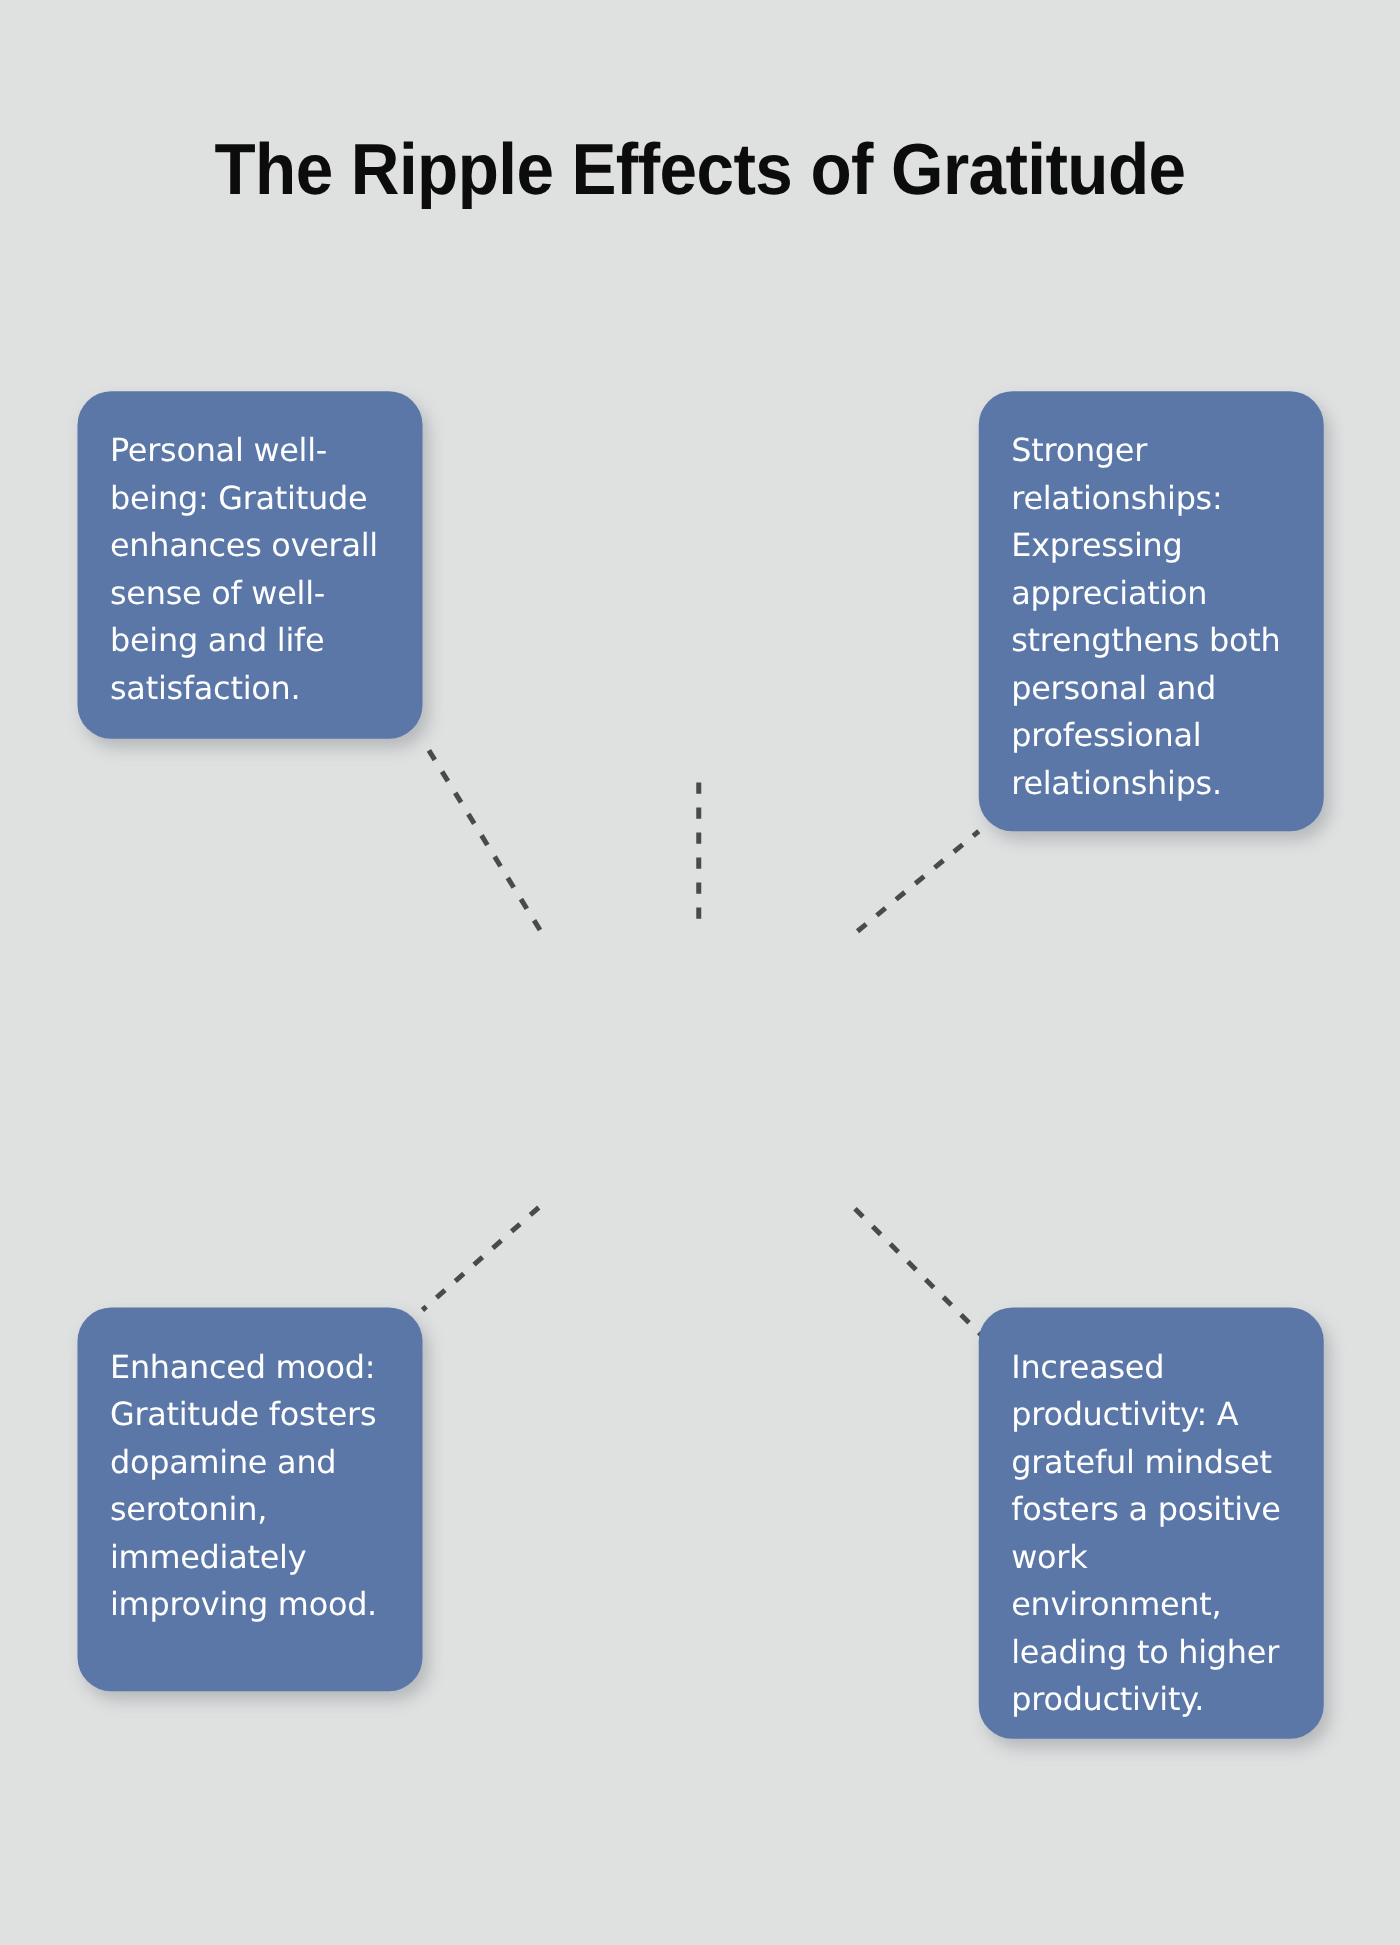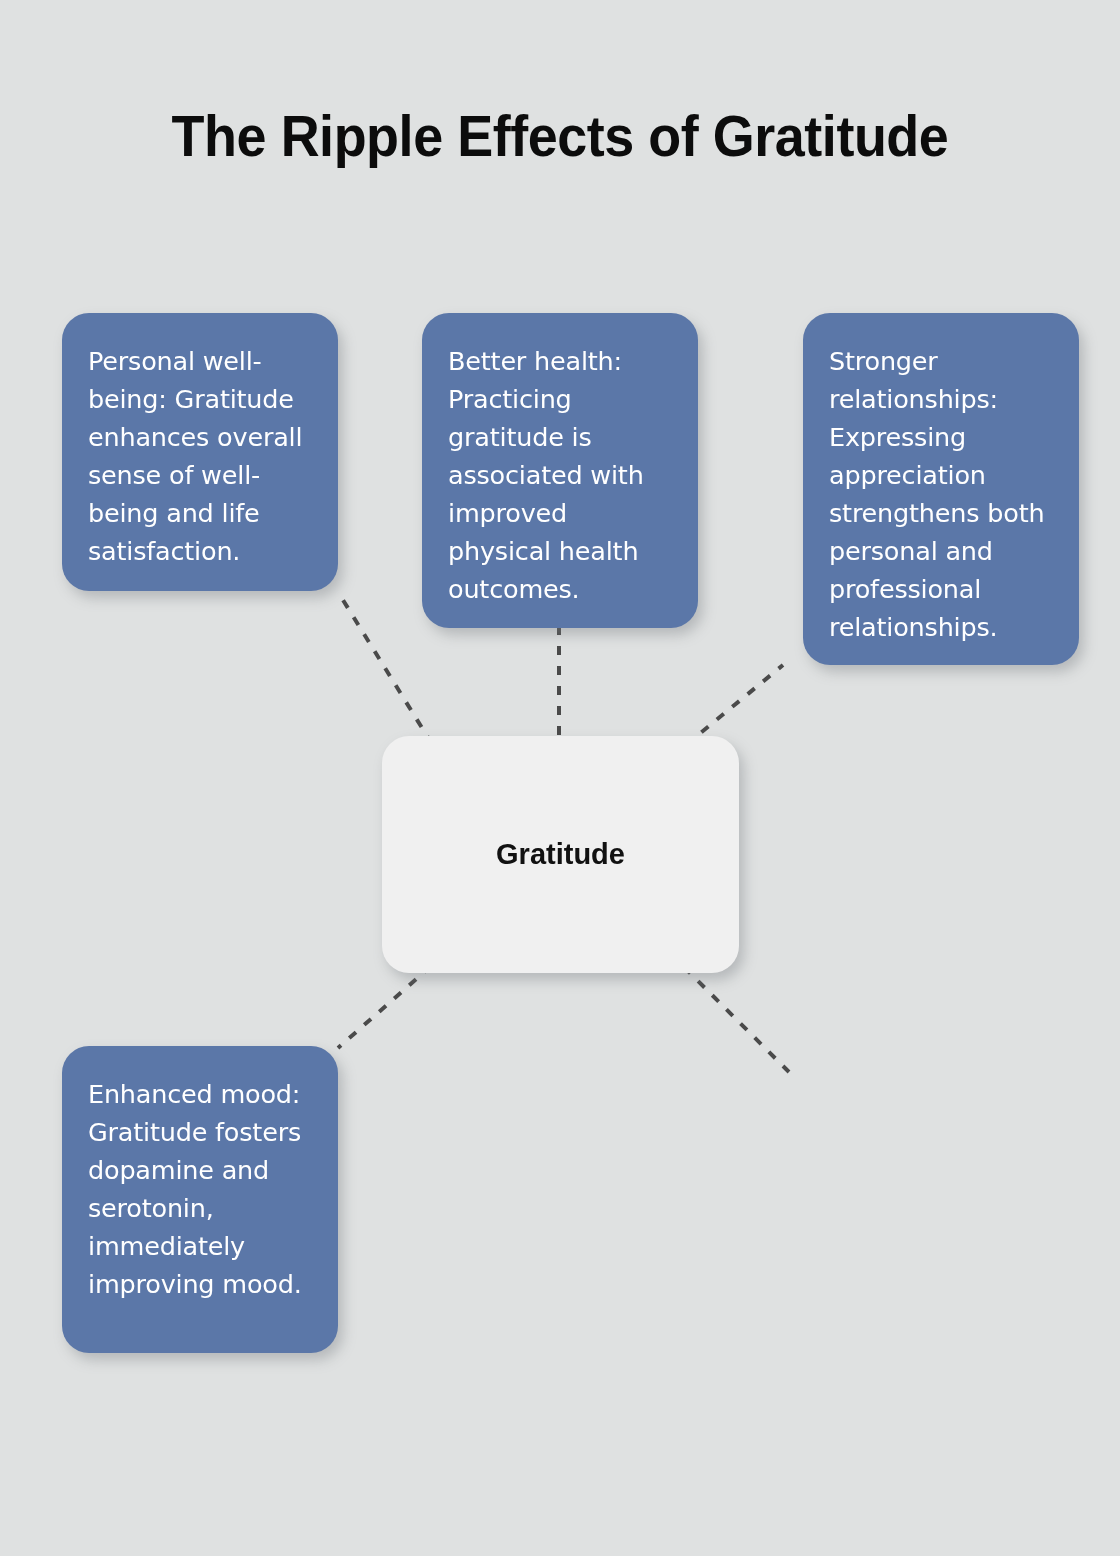--- a/index.html
+++ b/index.html
@@ -84,21 +84,21 @@
     font-family: "Liberation Sans", sans-serif;
     font-size: 29px;
     font-weight: bold;
     color: #111111;
     letter-spacing: 0px;
   }
 
   
   #node-wellbeing       { left: 62px;  top: 313px;  width: 276px; height: 278px; }
   #node-health          { left: 422px; top: 313px;  width: 276px; height: 315px; }
-  #node-relationships   { left: 783px; top: 313px;  width: 276px; height: 352px; margin-left: 20px; }
+  #node-relationships   { left: 783px; top: 313px;  width: 276px; height: 352px; }
   #node-center          { left: 382px; top: 736px;  width: 357px; height: 237px; }
   #node-mood            { left: 62px;  top: 1046px; width: 276px; height: 307px; }
   #node-productivity    { left: 783px; top: 1046px; width: 276px; height: 345px; }
 </style>
 </head>
 <body>
 
 <div id="canvas">
 
   <div class="page-title">The Ripple Effects of Gratitude</div>
@@ -108,30 +108,27 @@
     <line x1="559" y1="735" x2="559" y2="625" stroke="#4a4a4a" stroke-width="4" stroke-dasharray="9 11" stroke-linecap="butt"></line>
     <line x1="686" y1="745" x2="783" y2="665" stroke="#4a4a4a" stroke-width="4" stroke-dasharray="9 11" stroke-linecap="butt"></line>
     <line x1="431" y1="966" x2="338" y2="1048" stroke="#4a4a4a" stroke-width="4" stroke-dasharray="9 11" stroke-linecap="butt"></line>
     <line x1="684" y1="967" x2="789" y2="1072" stroke="#4a4a4a" stroke-width="4" stroke-dasharray="9 11" stroke-linecap="butt"></line>
   </svg>
 
   <div class="node branch-node" id="node-wellbeing">
     <span class="node-text">Personal well-being: Gratitude enhances overall sense of well-being and life satisfaction.</span>
   </div>
 
-  <div class="node branch-node" id="node-health">
-    <span class="node-text">Better health: Practicing gratitude is associated with improved physical health outcomes.</span>
-  </div>
 
   <div class="node branch-node" id="node-relationships">
     <span class="node-text">Stronger relationships: Expressing appreciation strengthens both personal and professional relationships.</span>
   </div>
 
-  <div class="node center-node" id="node-center">
-    <span class="node-text">Gratitude</span>
-  </div>
 
   <div class="node branch-node" id="node-mood">
     <span class="node-text">Enhanced mood: Gratitude fosters dopamine and serotonin, immediately improving mood.</span>
   </div>
 
+  <div class="node branch-node" id="node-productivity">
+    <span class="node-text">Increased productivity: A grateful mindset fosters a positive work environment, leading to higher productivity.</span>
+  </div>
 
 </div>
 
 </body></html>

